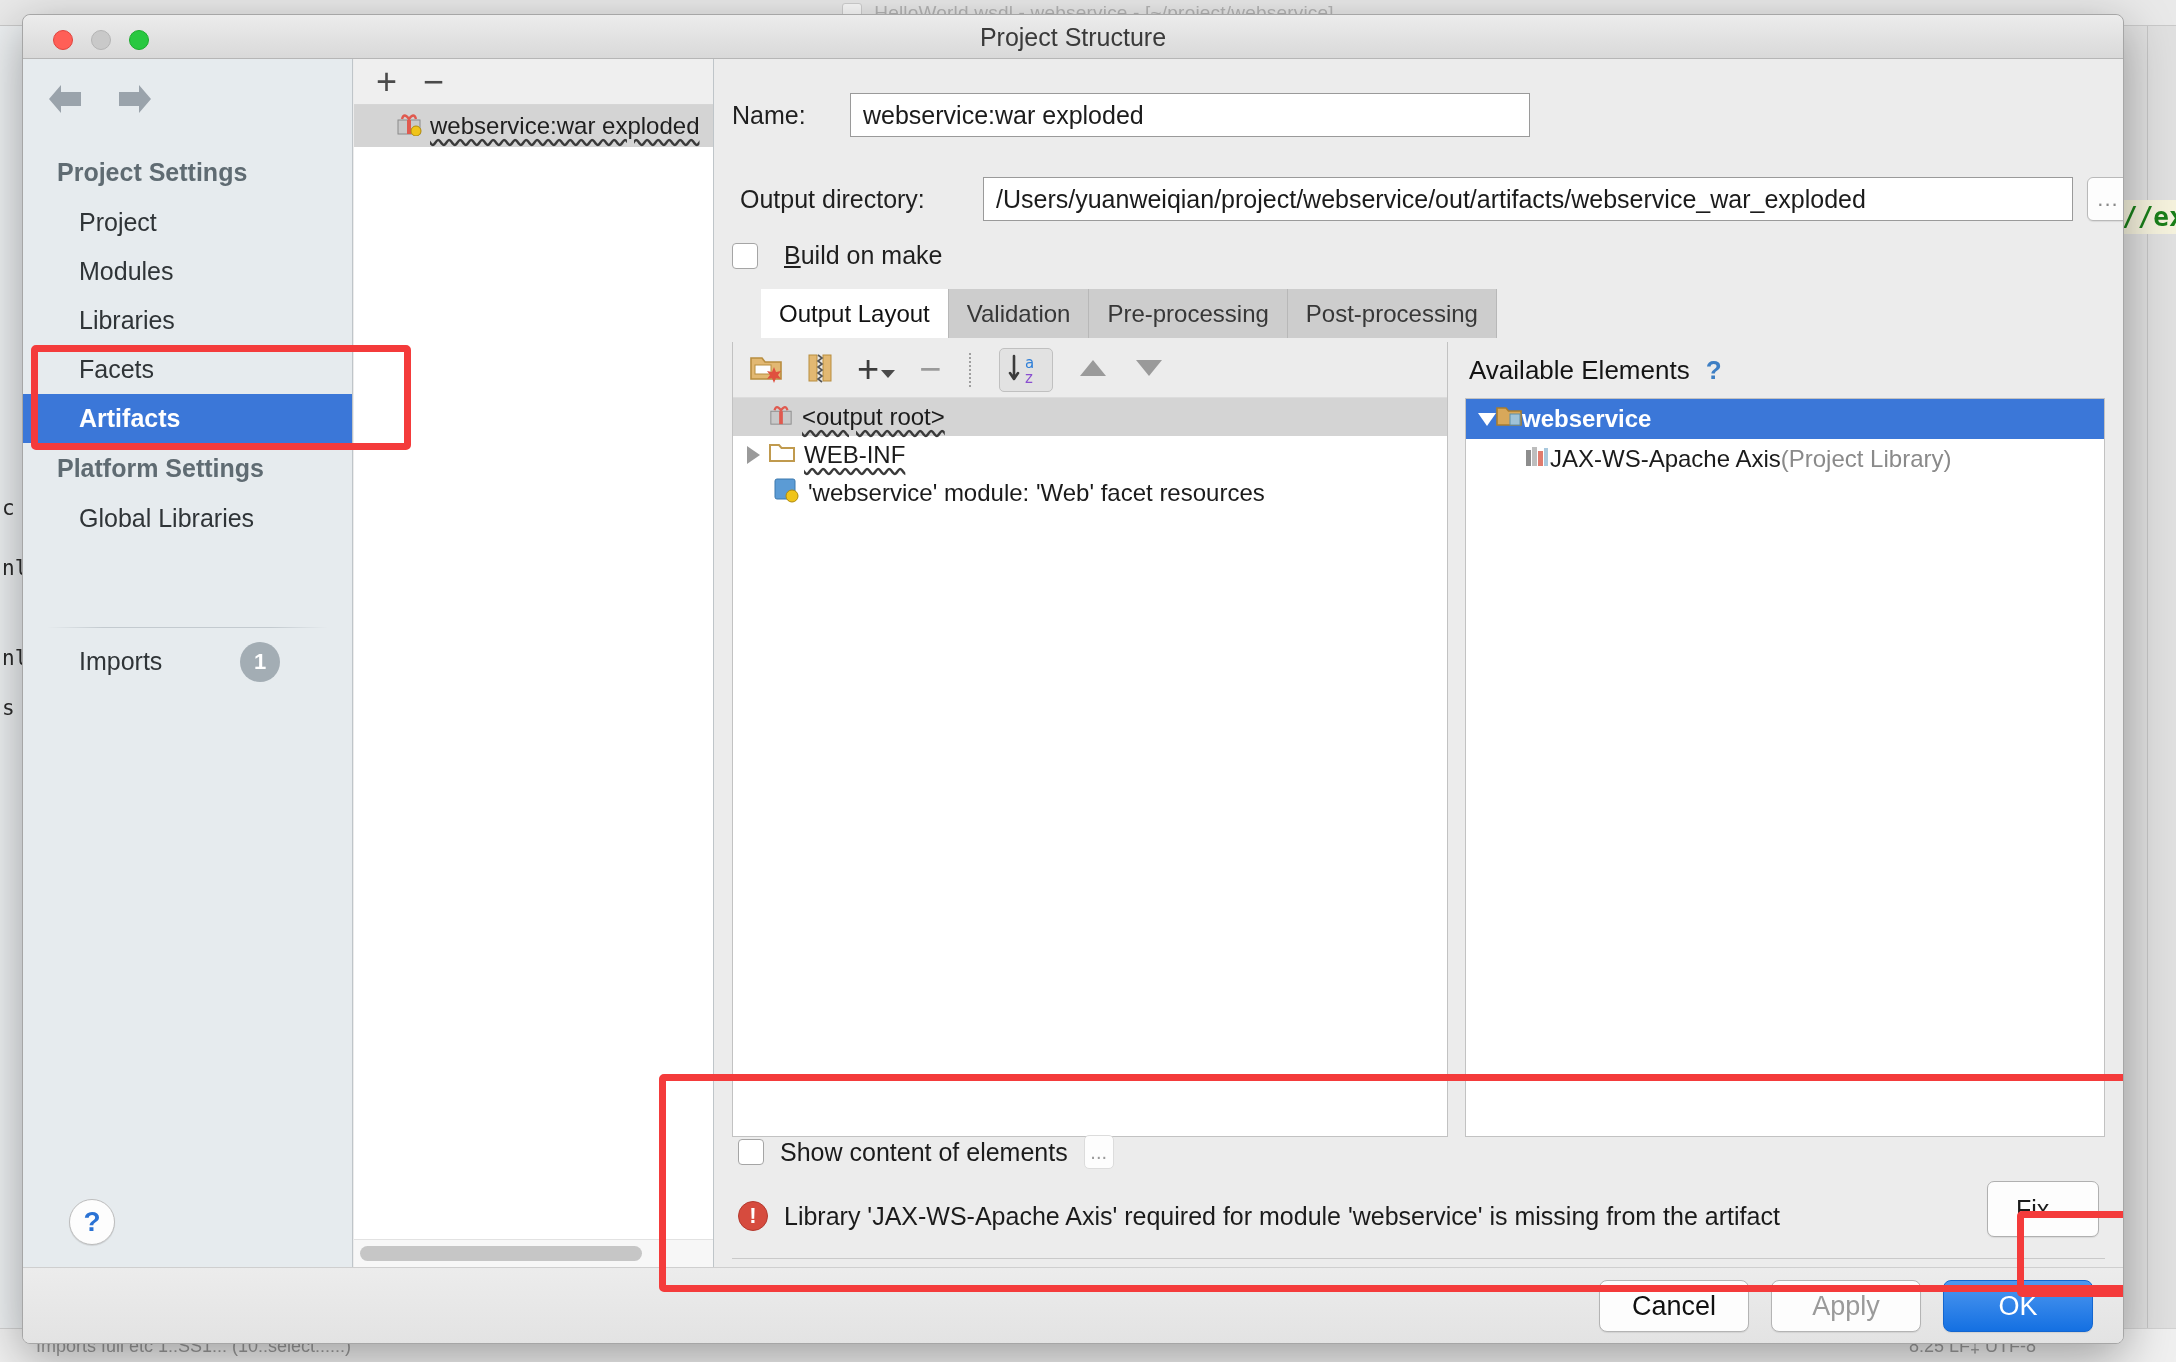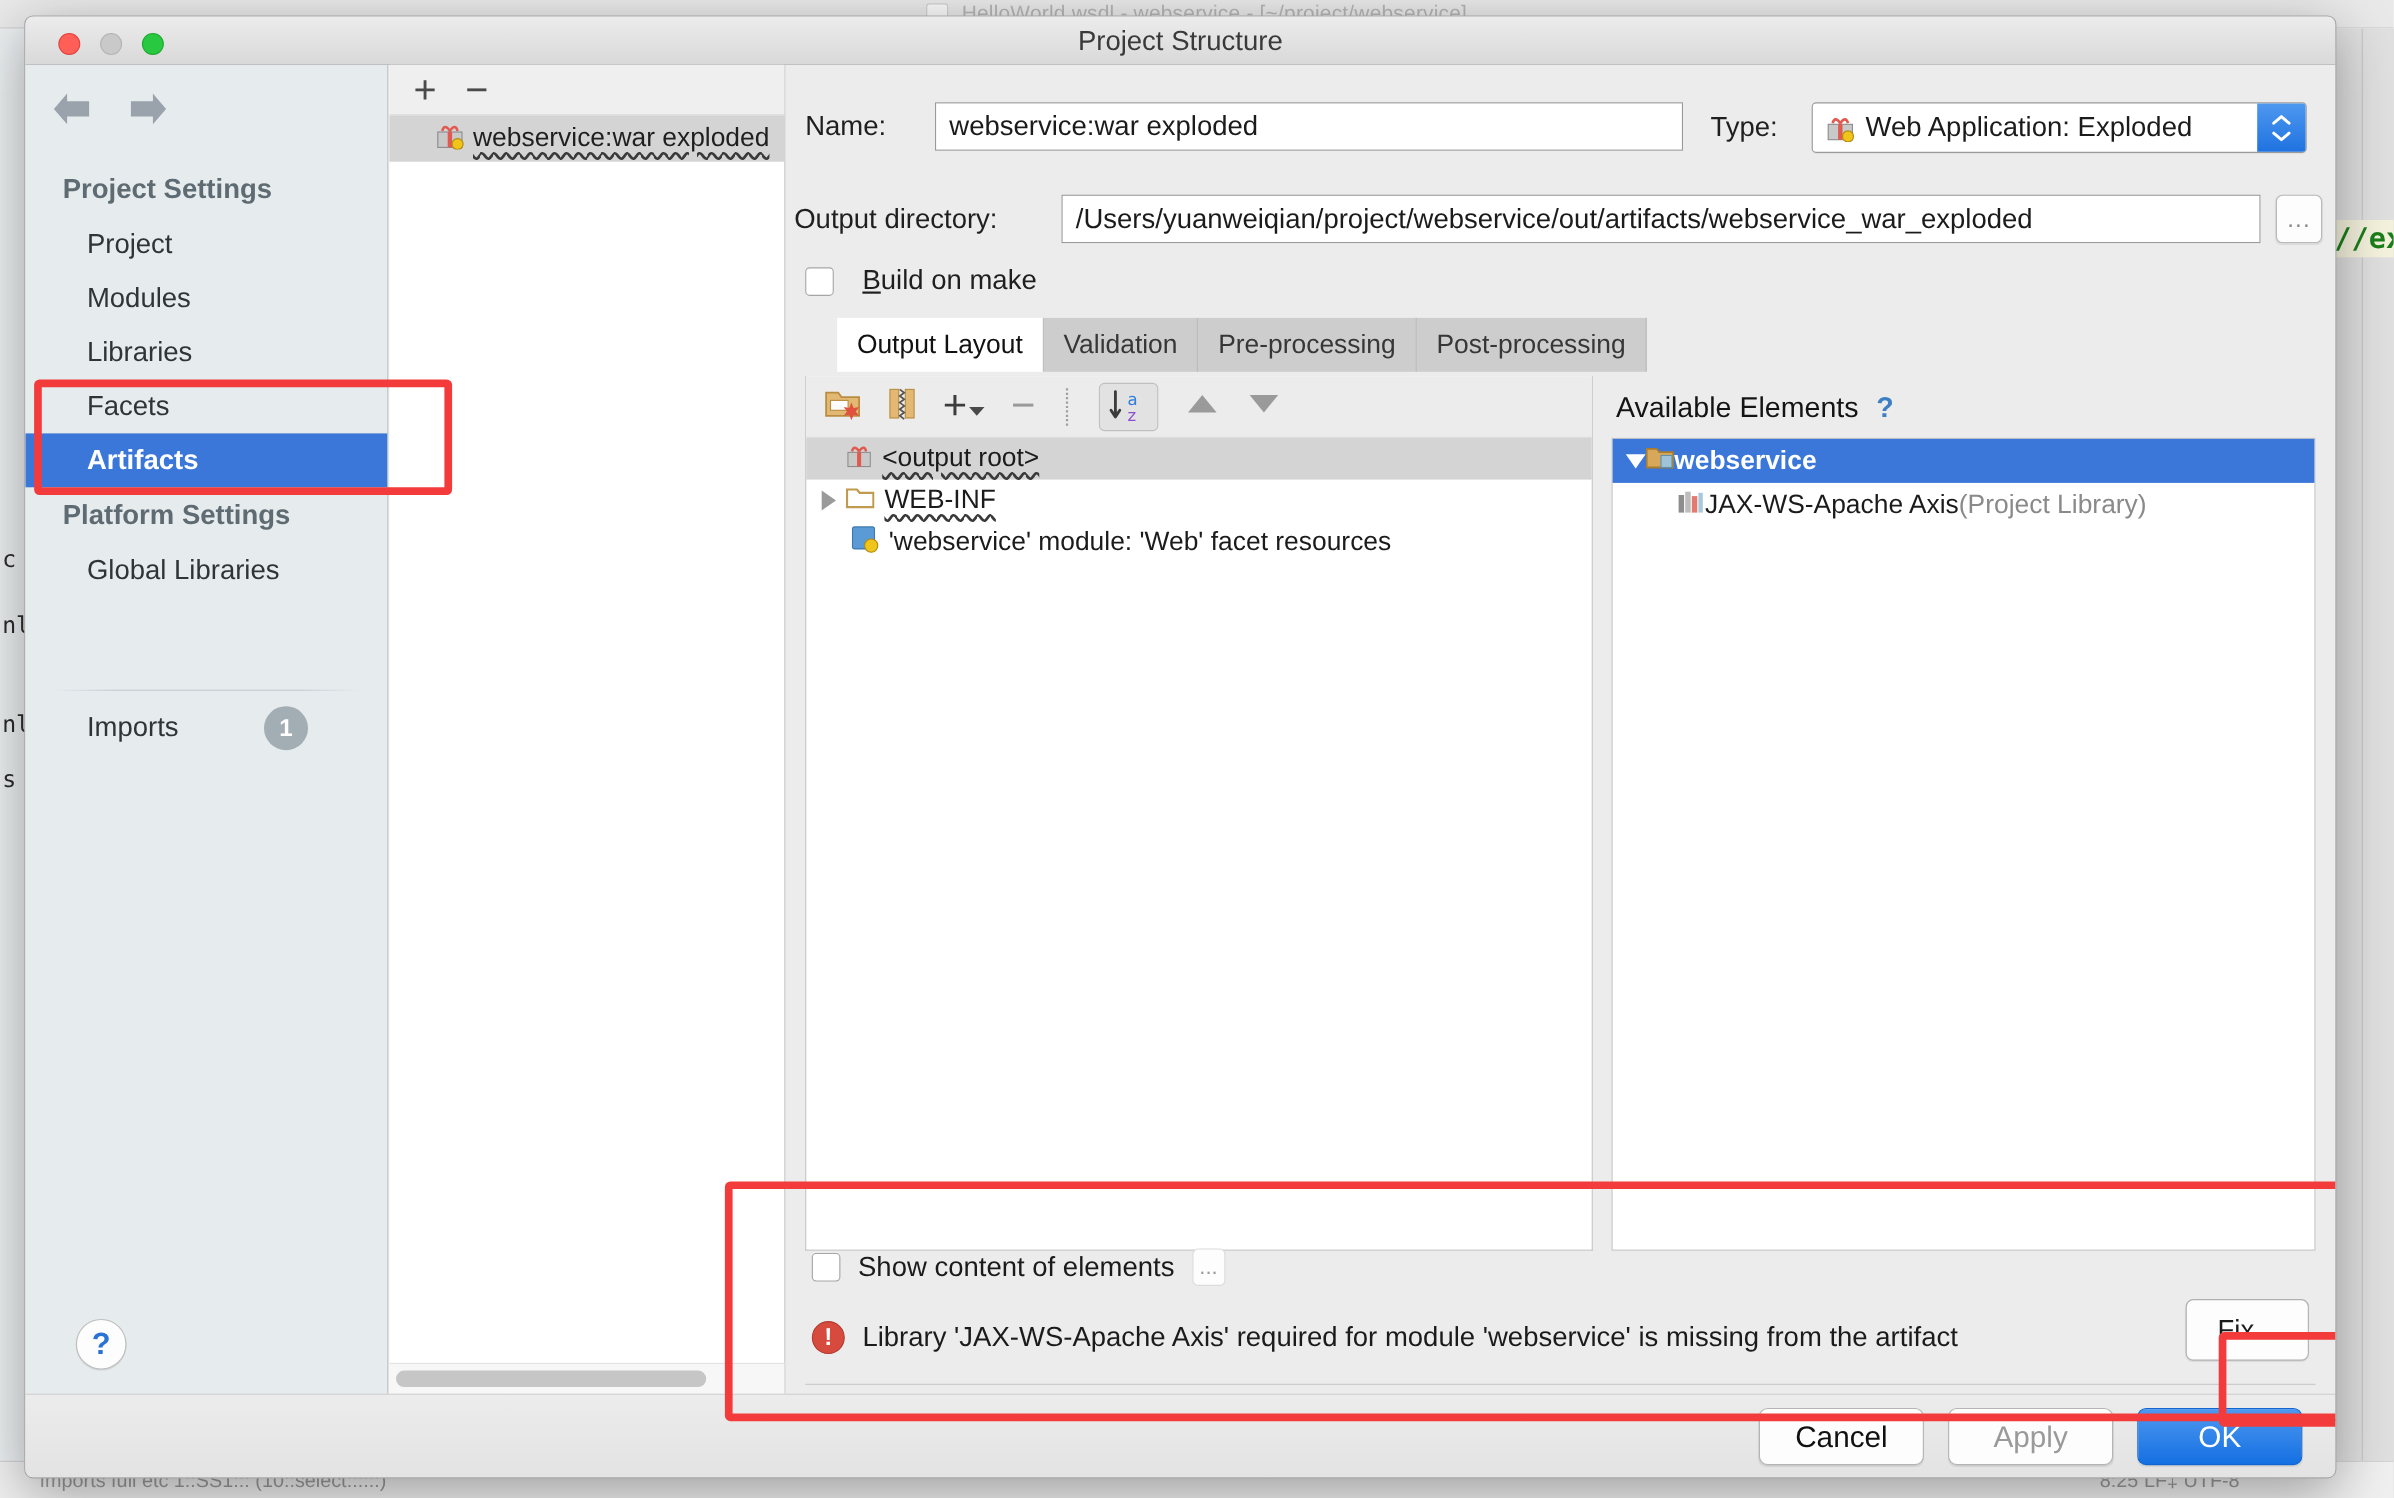--- a/index.html
+++ b/index.html
@@ -169,21 +169,21 @@
     display: flex; align-items: center; position: relative;
     box-shadow: 0 1px 0 rgba(0,0,0,.05);
   }
   #type-combo .txt { font-size: 25px; color: #1b1b1b; padding-left: 10px; white-space: nowrap; }
   #type-combo .stepper {
     position: absolute; right: 0; top: 0; width: 44px; height: 44px;
     background: linear-gradient(#4e98f0,#1f72e0); border-radius: 0 3px 3px 0;
     display: flex; flex-direction: column; align-items: center; justify-content: center; gap: 3px;
     color: #fff;
   }
-  #outdir-row { left: 7px; top: 118px; }
+  #outdir-row { left: 25px; top: 118px; }
   #outdir-label { width: 243px; }
   #outdir-input { width: 1090px; }
   #outdir-browse {
     width: 42px; height: 44px; margin-left: 14px;
     background: #fdfdfd; border: 1px solid #b9b9b9; border-radius: 6px;
     display: flex; align-items: center; justify-content: center;
     color: #8a8a8a; font-size: 22px; letter-spacing: 1px;
     box-shadow: 0 1px 1px rgba(0,0,0,.08);
   }
   #buildonmake-row { left: 17px; top: 182px; align-items: center; gap: 26px; }
@@ -416,42 +416,20 @@
     </div>
   </div>
 
   <div id="editor">
 
     <div class="form-row" id="name-row">
       <span class="form-label" id="name-label">Name:</span>
       <div class="txtfield" id="name-input">webservice:war exploded</div>
     </div>
 
-    <div class="form-row" id="type-row">
-      <span class="form-label" id="type-label">Type:</span>
-      <div id="type-combo">
-        <span style="padding-left:12px;display:flex;align-items:center">
-          <svg width="26" height="26" viewBox="0 0 26 26">
-            <rect x="2" y="10" width="22" height="14" fill="#c9c9c9" stroke="#8a8a8a"></rect>
-            <rect x="11" y="10" width="4" height="14" fill="#e05a4f"></rect>
-            <path d="M6 9 Q8 2 13 9 Q18 2 20 9" stroke="#e05a4f" stroke-width="2.4" fill="none"></path>
-            <circle cx="20" cy="21" r="5" fill="#f0c419" stroke="#b08a0c"></circle>
-          </svg>
-        </span>
-        <span class="txt">Web Application: Exploded</span>
-        <span class="stepper">
-          <svg width="20" height="11" viewBox="0 0 20 11">
-              <path d="M3 8 L10 2 L17 8" stroke="#fff" stroke-width="2.6" fill="none" stroke-linecap="round" stroke-linejoin="round"></path>
-            </svg>
-          <svg width="20" height="11" viewBox="0 0 20 11">
-              <path d="M3 3 L10 9 L17 3" stroke="#fff" stroke-width="2.6" fill="none" stroke-linecap="round" stroke-linejoin="round"></path>
-            </svg>
-        </span>
-      </div>
-    </div>
 
     <div class="form-row" id="outdir-row">
       <span class="form-label" id="outdir-label">Output directory:</span>
       <div class="txtfield" id="outdir-input">/Users/yuanweiqian/project/webservice/out/artifacts/webservice_war_exploded</div>
       <div id="outdir-browse">...</div>
     </div>
 
     <div class="form-row" id="buildonmake-row">
       <span class="checkbox"></span>
       <span class="form-label"><span class="u-under">B</span><span>uild on make</span></span>

